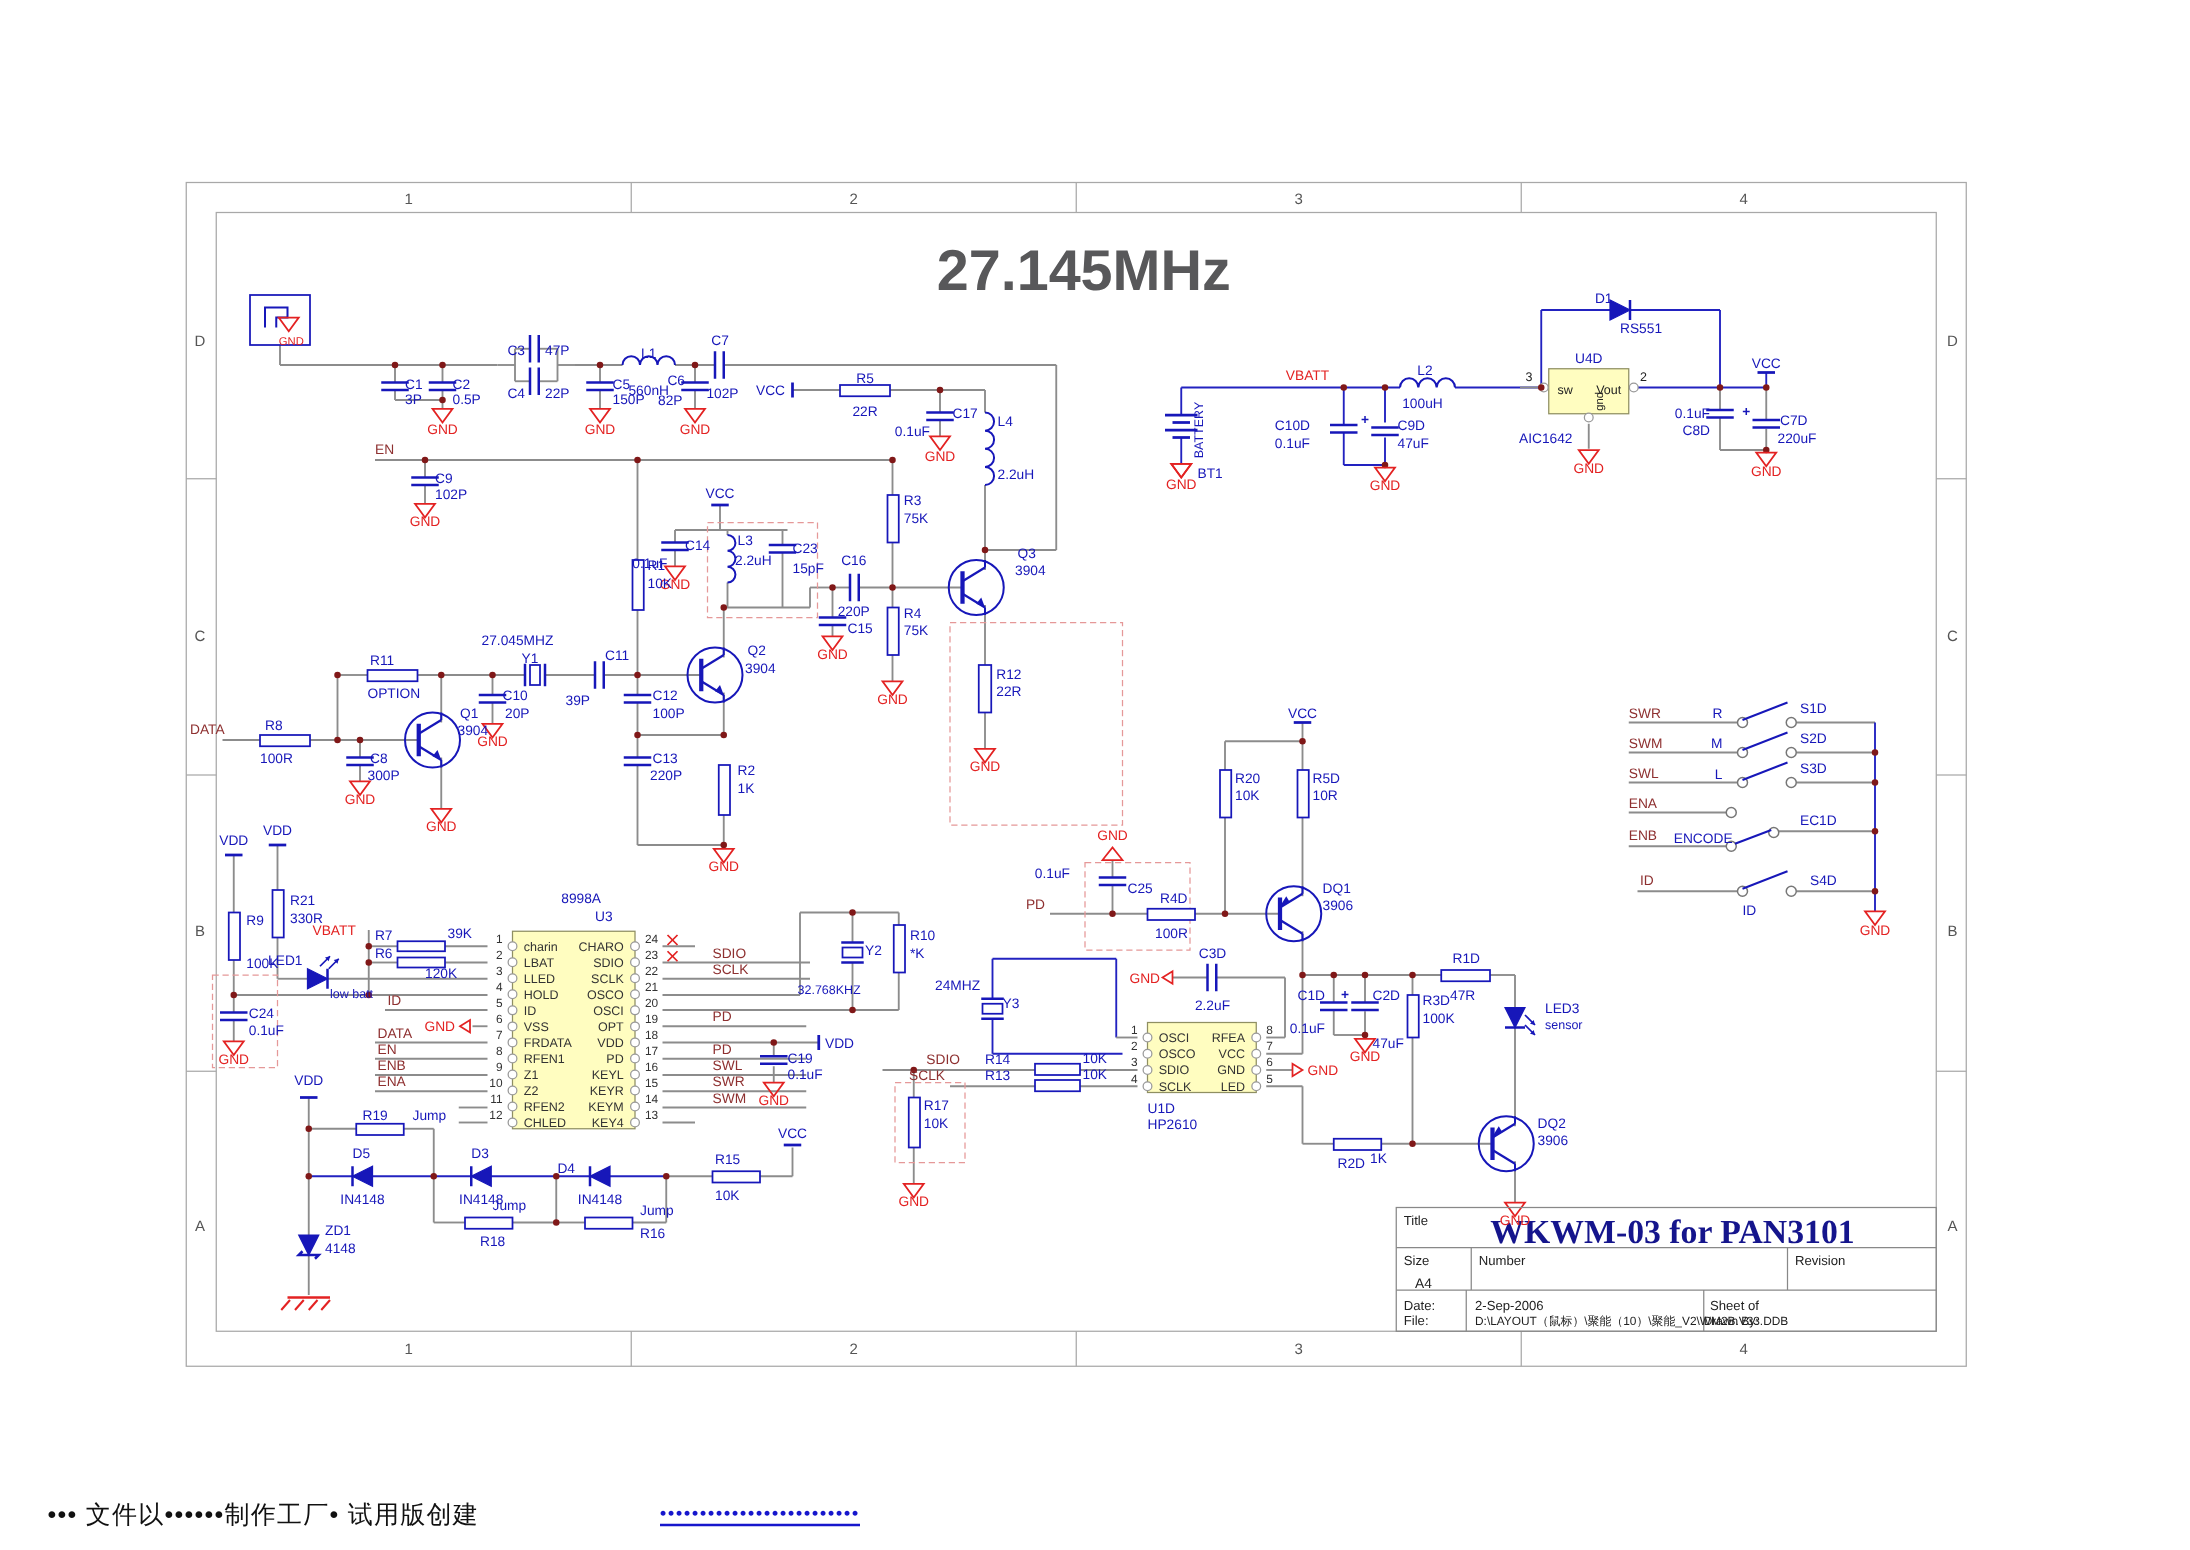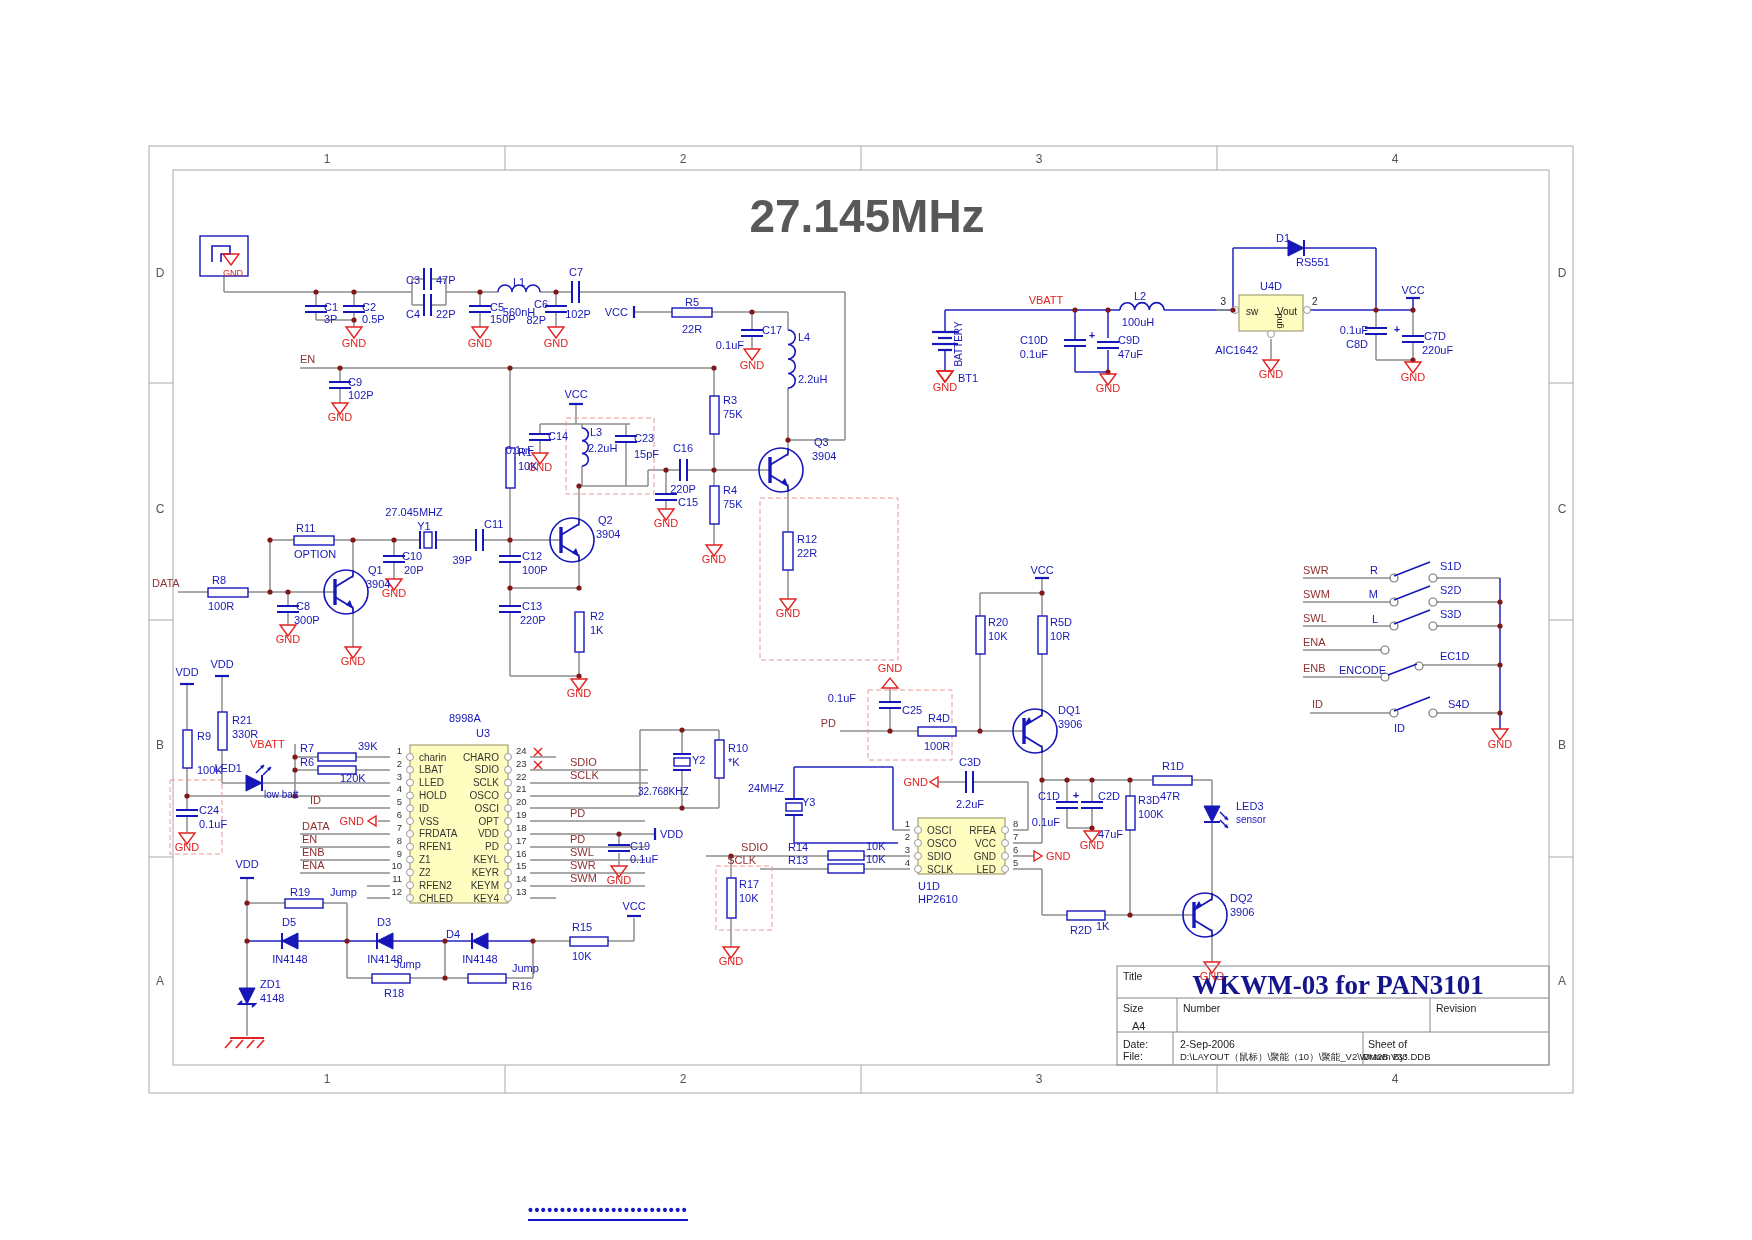--- a/index.html
+++ b/index.html
@@ -900,14 +900,15 @@
       <text x="394" y="968" fill="#1717b9" font-size="11" text-anchor="start" font-family="&quot;Liberation Sans&quot;,sans-serif">Jump</text>
       <text x="384" y="997" fill="#1717b9" font-size="11" text-anchor="start" font-family="&quot;Liberation Sans&quot;,sans-serif">R18</text>
       <text x="512" y="972" fill="#1717b9" font-size="11" text-anchor="start" font-family="&quot;Liberation Sans&quot;,sans-serif">Jump</text>
       <text x="512" y="990" fill="#1717b9" font-size="11" text-anchor="start" font-family="&quot;Liberation Sans&quot;,sans-serif">R16</text>
       <text x="572" y="931" fill="#1717b9" font-size="11" text-anchor="start" font-family="&quot;Liberation Sans&quot;,sans-serif">R15</text>
       <text x="572" y="960" fill="#1717b9" font-size="11" text-anchor="start" font-family="&quot;Liberation Sans&quot;,sans-serif">10K</text>
       <text x="634" y="910" fill="#1717b9" font-size="11" text-anchor="middle" font-family="&quot;Liberation Sans&quot;,sans-serif">VCC</text>
       <text x="260" y="988" fill="#1717b9" font-size="11" text-anchor="start" font-family="&quot;Liberation Sans&quot;,sans-serif">ZD1</text>
       <text x="260" y="1002" fill="#1717b9" font-size="11" text-anchor="start" font-family="&quot;Liberation Sans&quot;,sans-serif">4148</text>
     </svg>
+  <div class="footer-notice">•••  文件以••••••制作工厂•  试用版创建</div>
   <div class="footer-link">•••••••••••••••••••••••••</div>
 </div>
 
 </body></html>

